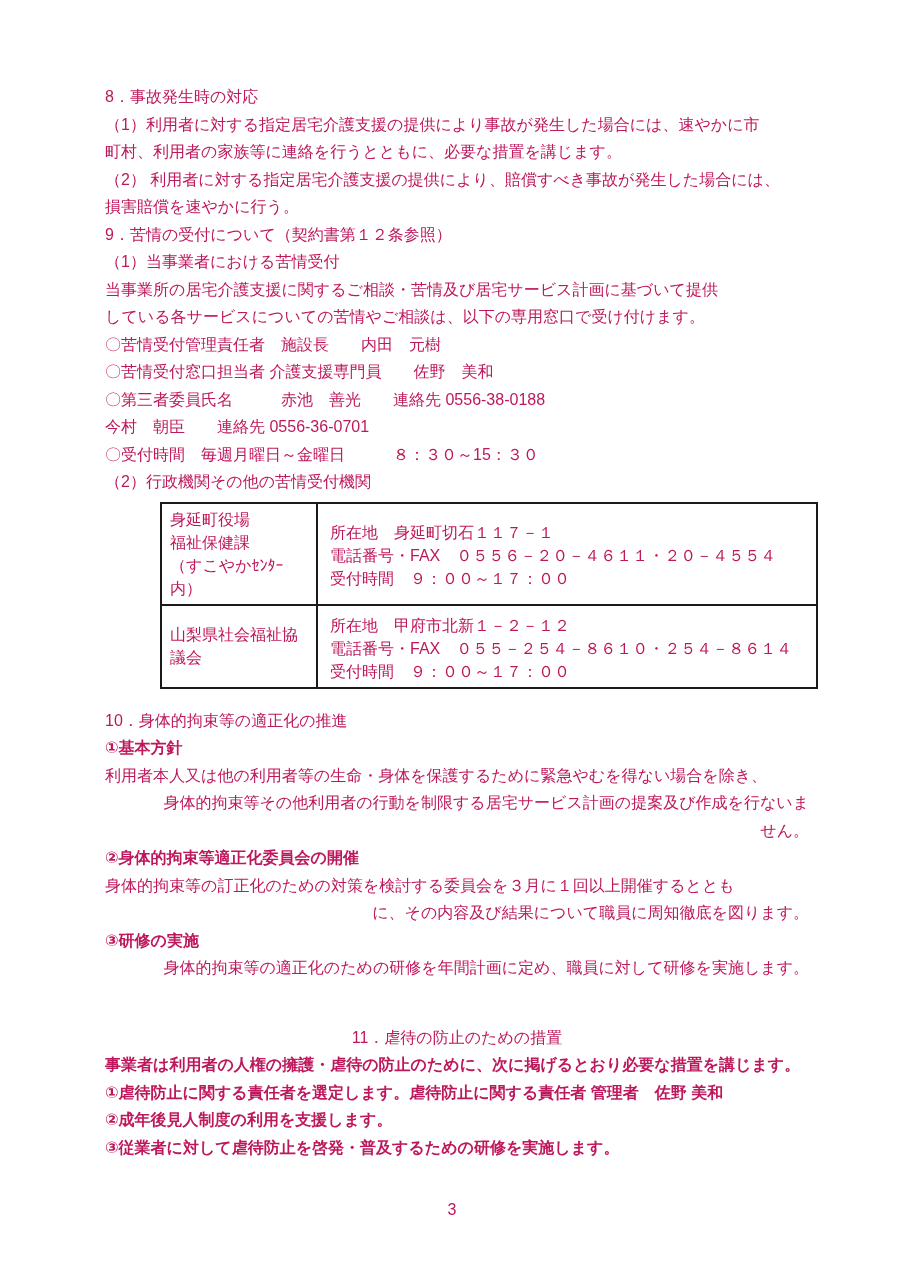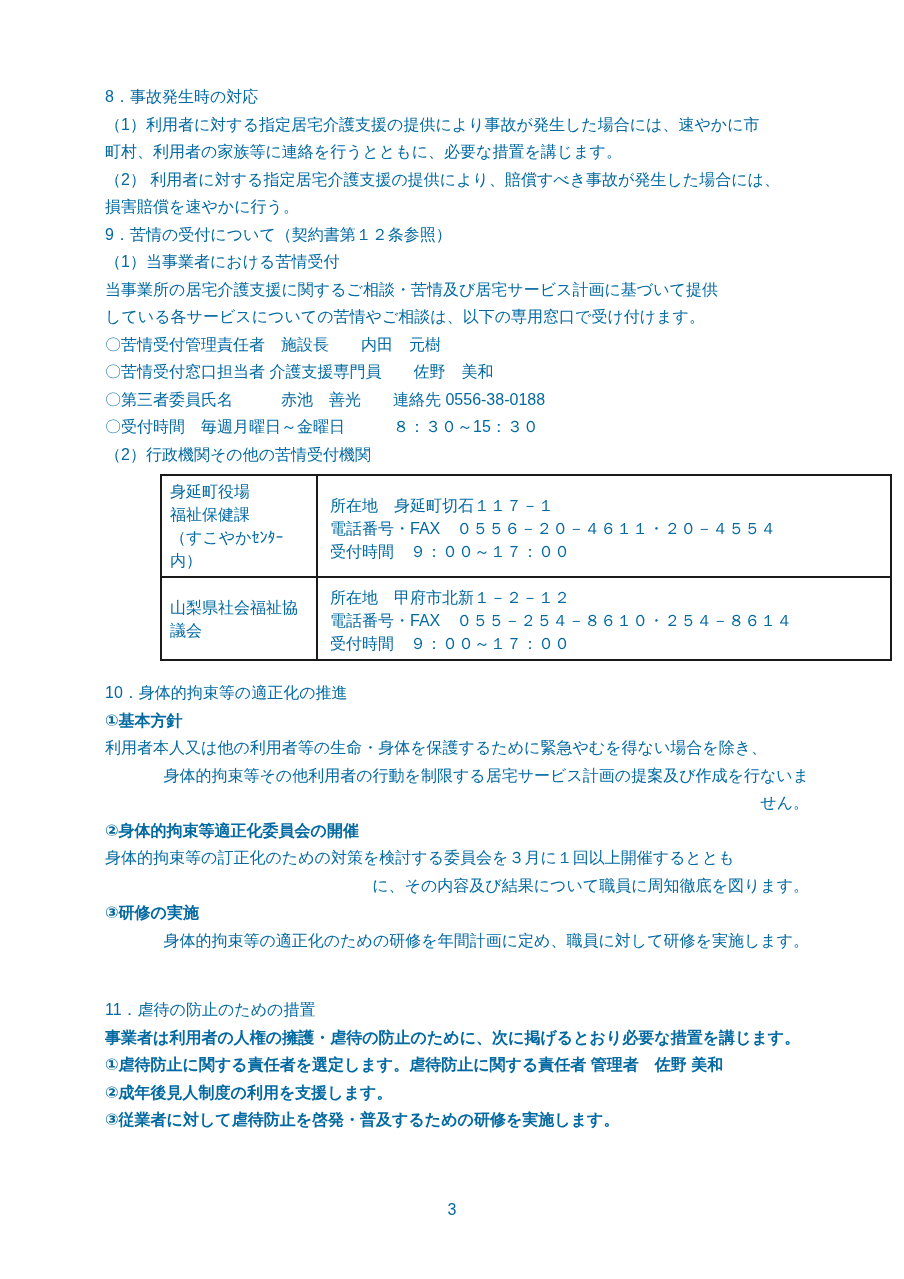--- a/index.html
+++ b/index.html
@@ -5,21 +5,21 @@
   html, body {
     margin: 0;
     padding: 0;
     background: #ffffff;
   }
   .page {
     position: relative;
     width: 904px;
     height: 1279px;
     background: #ffffff;
-    color: #0369a1;
+    color: #be185d;
     font-family: "Liberation Sans", "DejaVu Sans", sans-serif;
     font-size: 16px;
     box-sizing: border-box;
     padding: 83px 95px 0 105px;
     overflow: hidden;
   }
   .doc p {
     margin: 0;
     line-height: 27.5px;
     white-space: nowrap;
@@ -28,26 +28,26 @@
   .i0 { margin-left: 0; }
   .i1 { margin-left: 32px; }
   .i2 { margin-left: 64px; }
   .i3 { margin-left: 96px; }
   .i-name { margin-left: 243px; }
   .h2digit { margin-left: -12px; }
   .j1 { margin-left: 16px; font-weight: bold; }
   .j2 { margin-left: 48px; }
   .jw { margin-left: 32px; text-align: right; }
   .gap-table-after { margin-top: 18px !important; }
-  .gap-section11 { margin-top: 42px !important; }
+  .gap-section11 { margin-top: 42px !important; text-align: center; }
 
   table.agency-table {
     border-collapse: collapse;
     table-layout: fixed;
-    width: 732px;
+    width: 658px;
     margin: 6px 0 0 55px;
   }
   table.agency-table td {
     border: 2px solid #1a1a1a;
     vertical-align: middle;
     line-height: 23px;
     white-space: pre-line;
     box-sizing: border-box;
   }
   td.org-cell {
@@ -79,20 +79,21 @@
     <p class="i1">（2） 利用者に対する指定居宅介護支援の提供により、賠償すべき事故が発生した場合には、</p>
     <p class="i2">損害賠償を速やかに行う。</p>
 
     <p class="i0">9．苦情の受付について（契約書第１２条参照）</p>
     <p class="i1">（1）当事業者における苦情受付</p>
     <p class="i3">当事業所の居宅介護支援に関するご相談・苦情及び居宅サービス計画に基づいて提供</p>
     <p class="i2">している各サービスについての苦情やご相談は、以下の専用窓口で受け付けます。</p>
     <p class="i2">〇苦情受付管理責任者　施設長　　内田　元樹</p>
     <p class="i2">〇苦情受付窓口担当者 介護支援専門員　　佐野　美和</p>
     <p class="i2">〇第三者委員氏名　　　赤池　善光　　連絡先 0556-38-0188</p>
+    <p class="i-name">今村　朝臣　　連絡先 0556-36-0701</p>
     <p class="i2">〇受付時間　毎週月曜日～金曜日　　　８：３０～15：３０</p>
     <p class="i1">（2）行政機関その他の苦情受付機関</p>
 
     <table class="agency-table">
       <tbody>
         <tr>
           <td class="org-cell">身延町役場
 福祉保健課
 （すこやかｾﾝﾀｰ
 内）</td>

